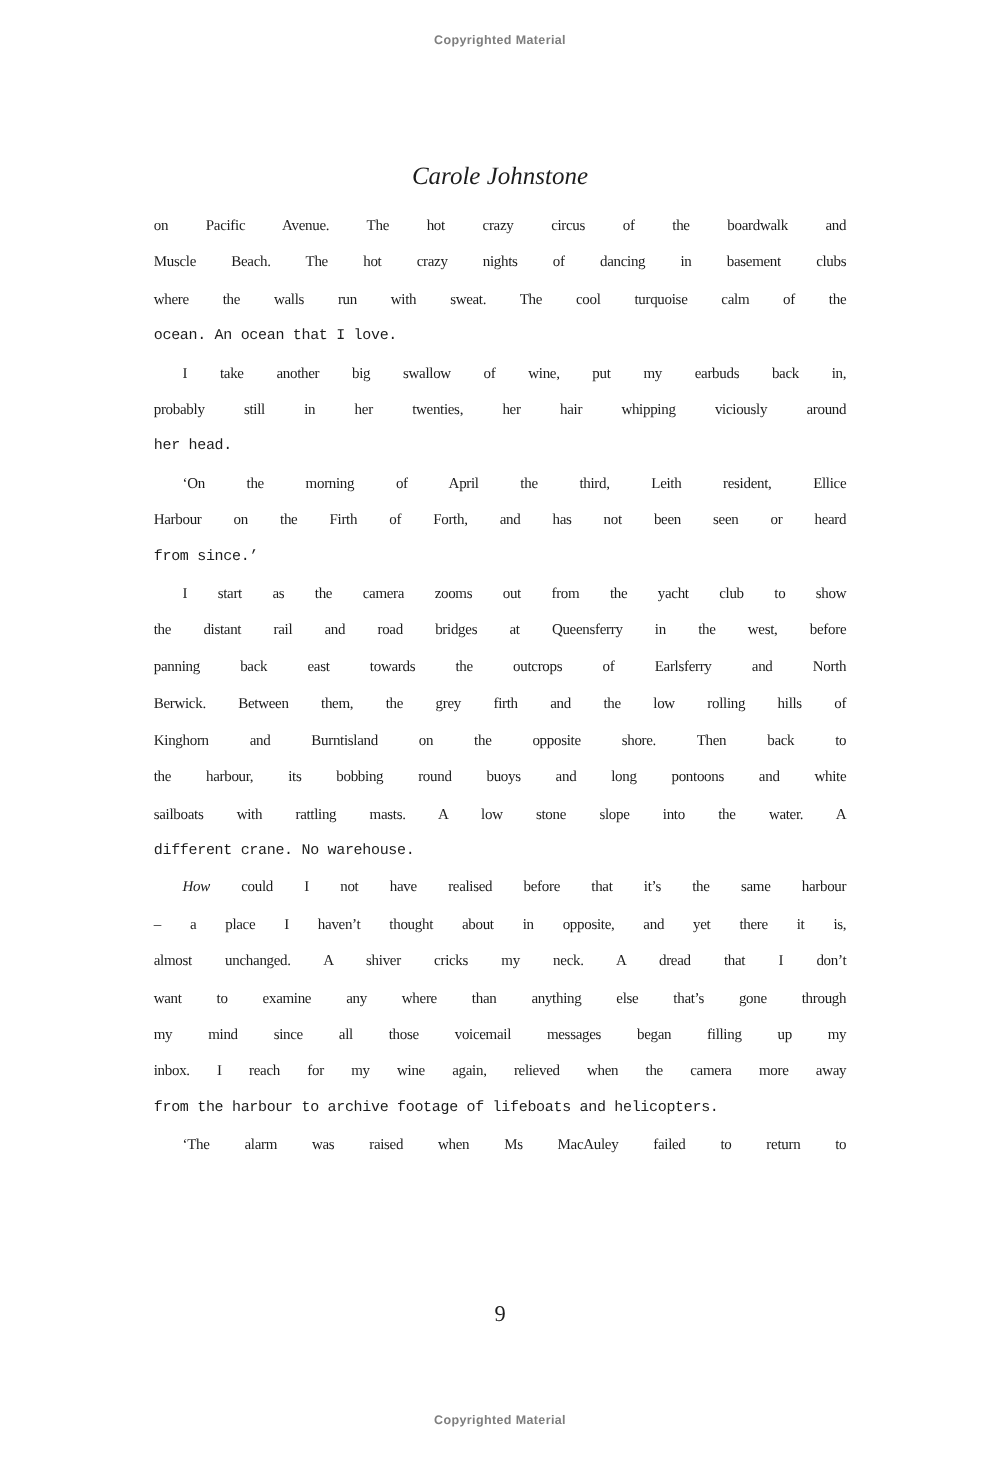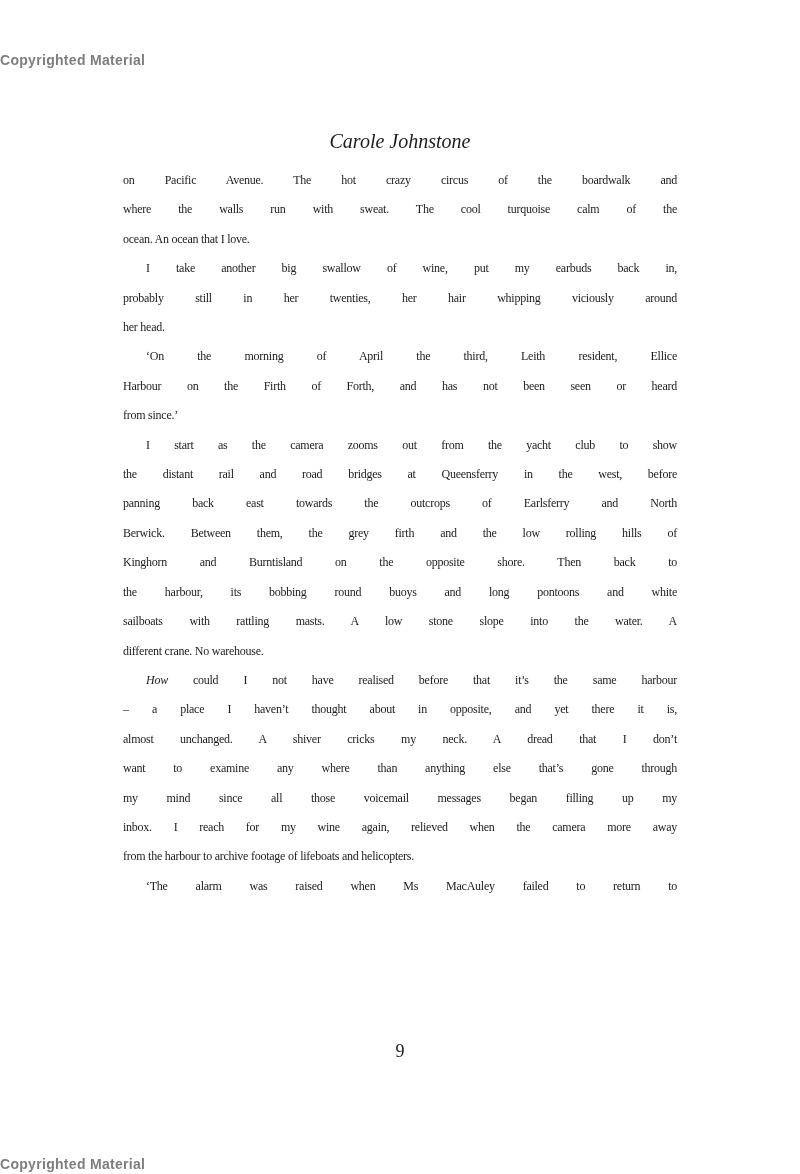--- a/index.html
+++ b/index.html
@@ -7,27 +7,26 @@
     width: 800px;
     height: 1174px;
     background: #ffffff;
     position: relative;
     overflow: hidden;
     font-family: "Liberation Serif", serif;
   }
   .copyright {
     position: absolute;
     left: 0; right: 0;
-    text-align: left;
+    text-align: center;
     font-family: "Liberation Sans", sans-serif;
     font-weight: bold;
-    font-size: 14px;
+    font-size: 10px;
     color: #7e7e7e;
     letter-spacing: 0.3px;
-    margin-top: 25px;
   }
   .copyright.top { top: 27px; }
   .copyright.bottom { top: 1131px; }
   .running-header {
     position: absolute;
     top: 130px;
     left: 0; right: 0;
     text-align: center;
     font-style: italic;
     font-size: 20px;
@@ -41,21 +40,21 @@
     font-size: 12px;
     line-height: 29.4px;
     color: #1c1c1c;
     letter-spacing: -0.25px;
   }
   .paragraph { margin: 0; }
   .line {
     text-align: justify;
     text-align-last: justify;
   }
-  .line.lastline { text-align-last: left; }
+  .line.lastline { text-align-last: left; font-family: Liberation Mono, monospace; }
   .line.indent { text-indent: 23px; }
   .italic { font-style: italic; }
   .page-number {
     position: absolute;
     top: 1041px;
     left: 0; right: 0;
     text-align: center;
     font-size: 18px;
     color: #1c1c1c;
   }
@@ -63,20 +62,21 @@
 </head>
 <body>
 
 <div class="copyright top">Copyrighted Material</div>
 
 <div class="running-header">Carole Johnstone</div>
 
 <div class="body-text" id="body-text">
     <div class="paragraph">
       <div class="line"><span>on Pacific Avenue. The hot crazy circus of the boardwalk and</span></div>
+      <div class="line"><span>Muscle Beach. The hot crazy nights of dancing in basement clubs</span></div>
       <div class="line"><span>where the walls run with sweat. The cool turquoise calm of the</span></div>
       <div class="line lastline"><span>ocean. An ocean that I love.</span></div>
     </div>
     <div class="paragraph">
       <div class="line indent"><span>I take another big swallow of wine, put my earbuds back in,</span></div>
       <div class="line"><span>probably still in her twenties, her hair whipping viciously around</span></div>
       <div class="line lastline"><span>her head.</span></div>
     </div>
     <div class="paragraph">
       <div class="line indent"><span>‘On the morning of April the third, Leith resident, Ellice</span></div>

